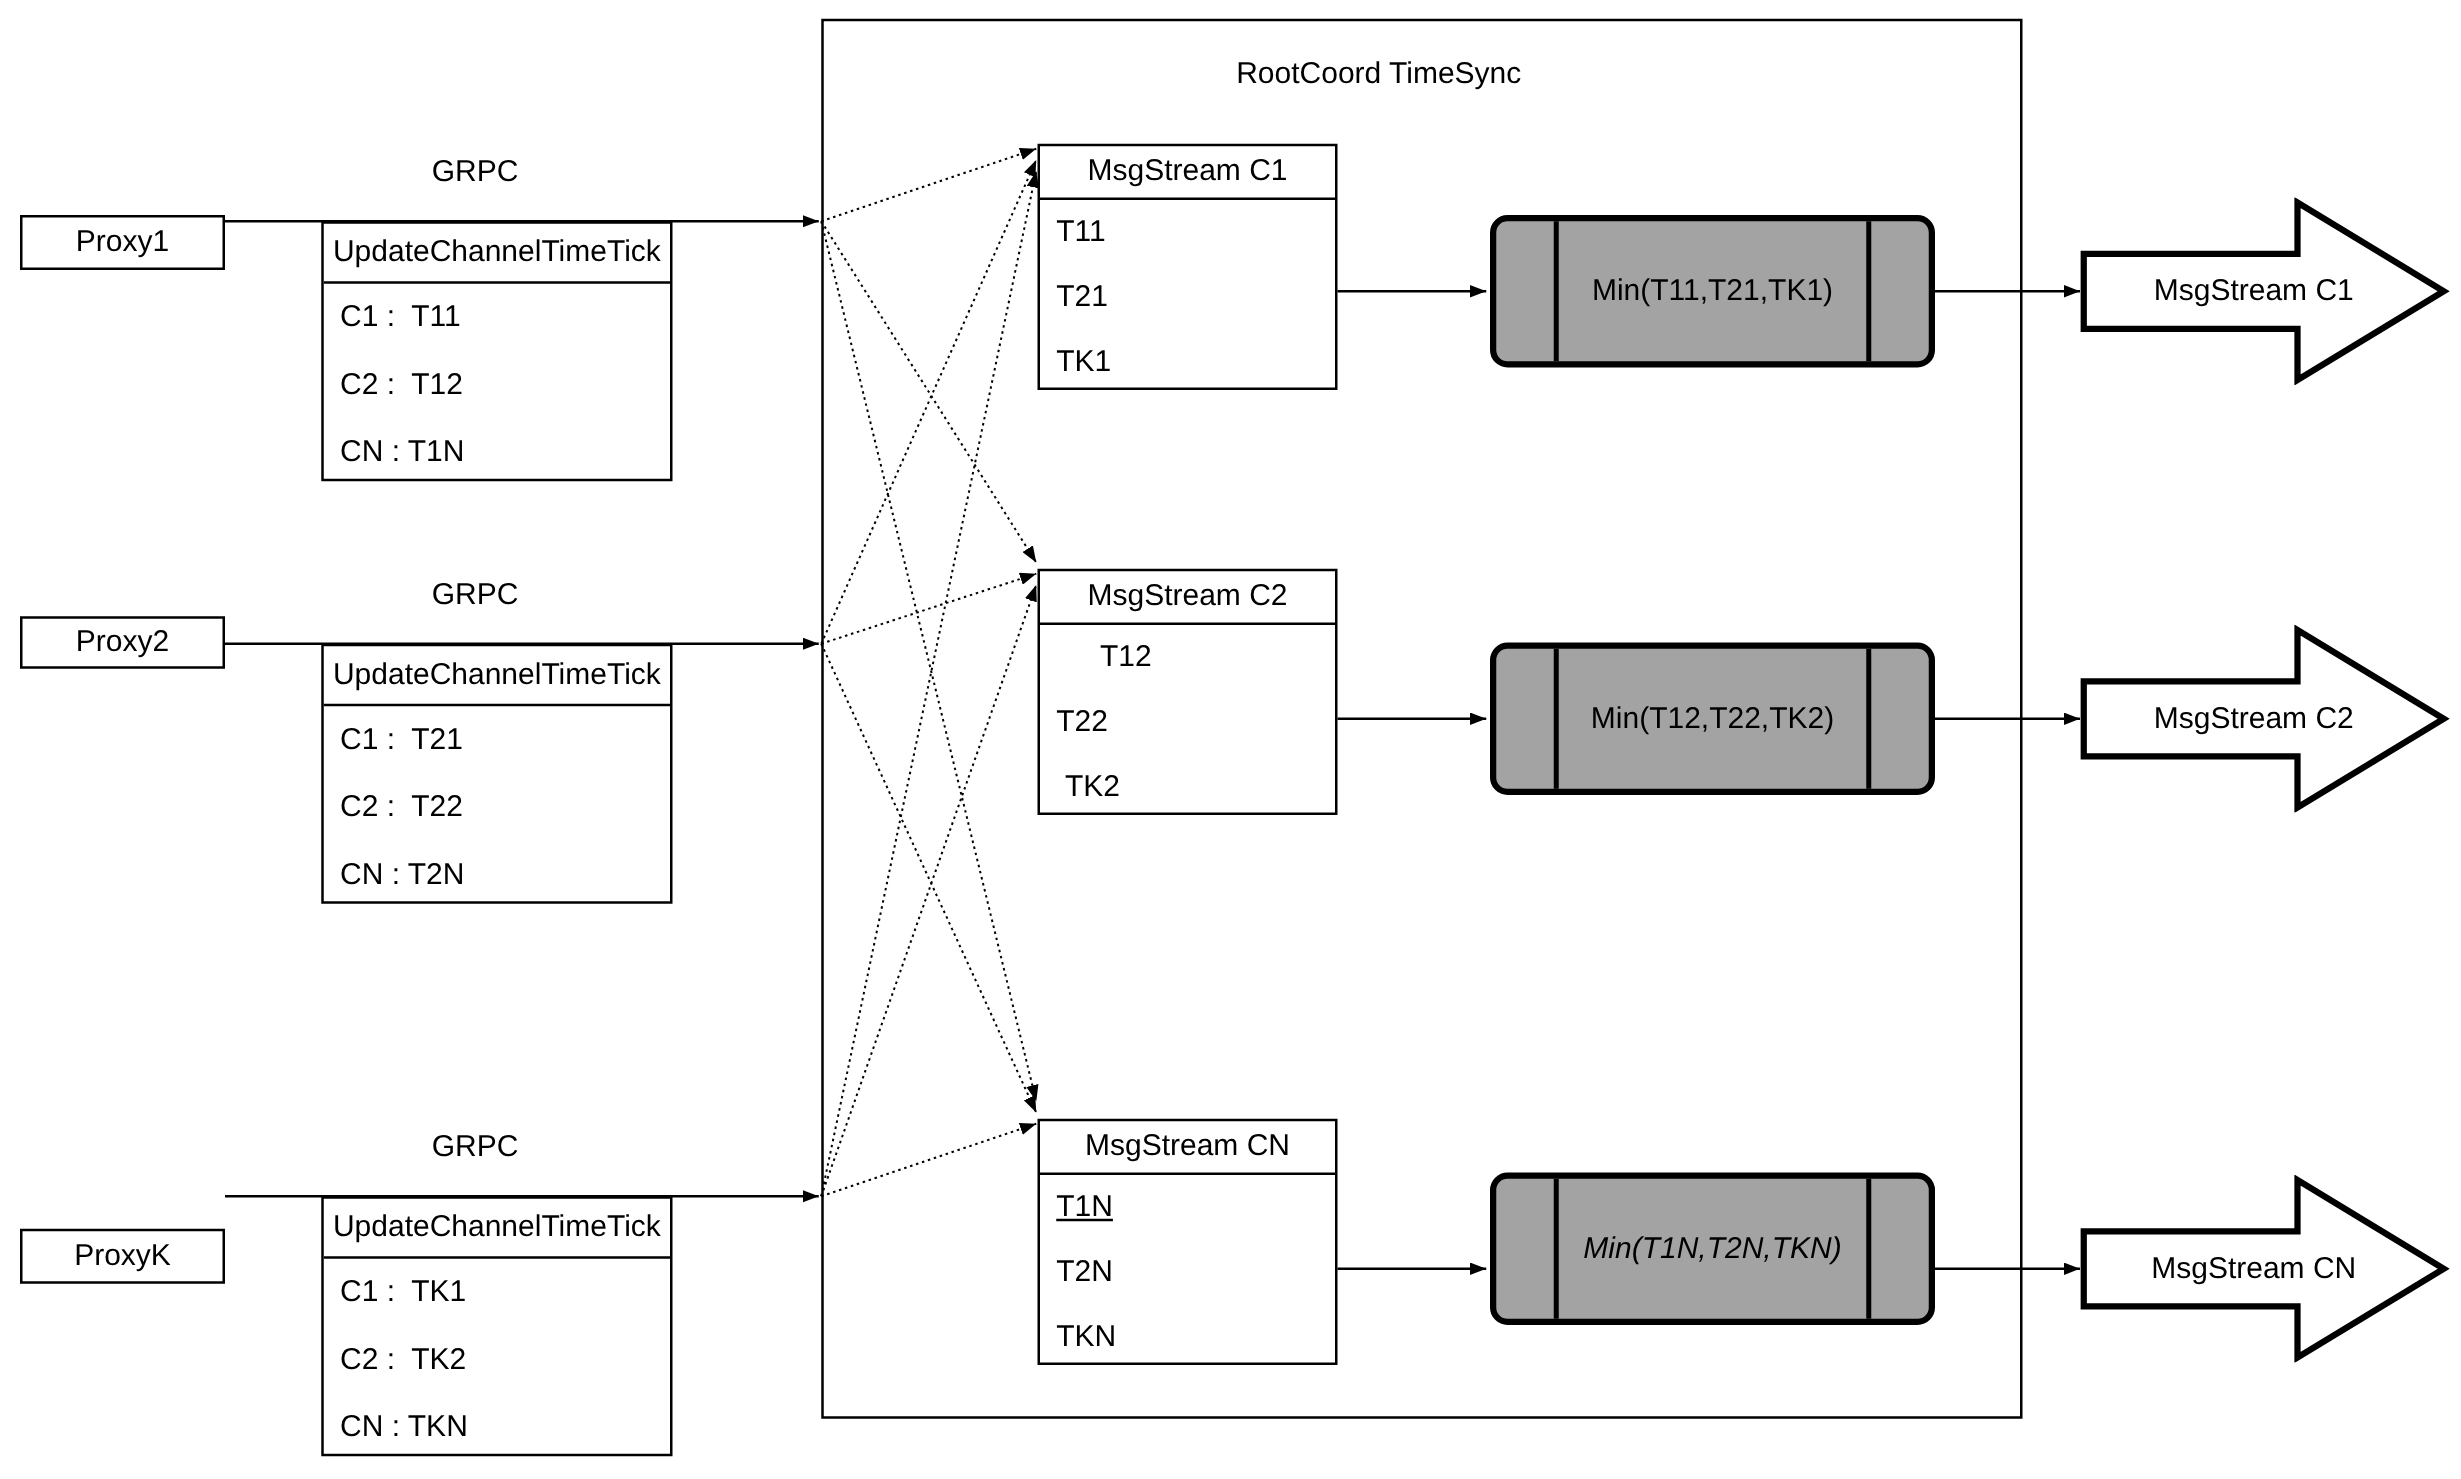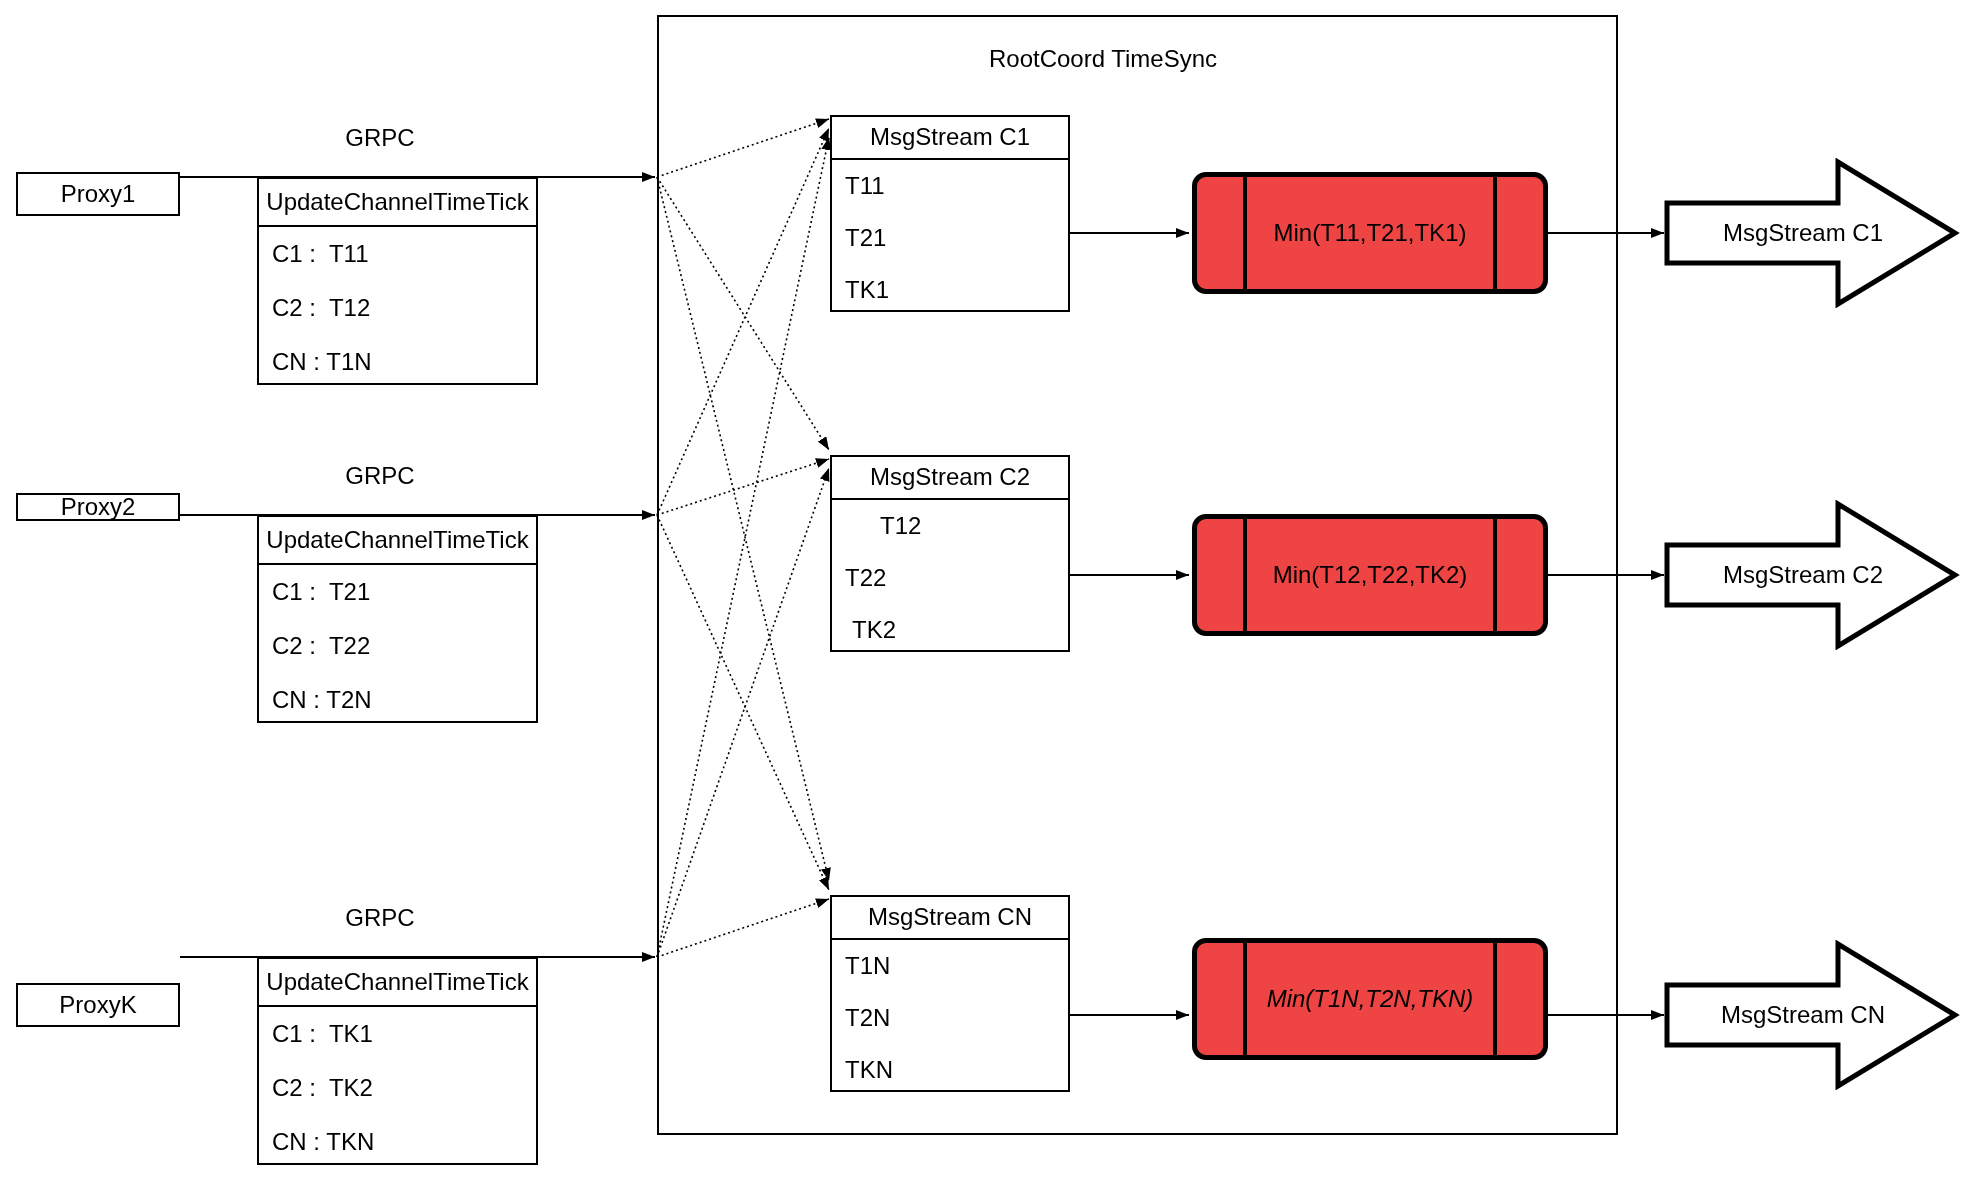--- a/index.html
+++ b/index.html
@@ -4,21 +4,21 @@
 <style>
   html,body{margin:0;padding:0;background:#fff;}
   #canvas{position:relative;width:1969px;height:1183px;background:#fff;
           font-family:"Liberation Sans","DejaVu Sans",sans-serif;color:#000;overflow:hidden;}
   .abs{position:absolute;box-sizing:border-box;}
   .box{border:2px solid #000;background:#fff;}
   .lbl{display:flex;align-items:center;justify-content:center;font-size:24px;line-height:1.1;white-space:pre;}
   .lbl-left{display:flex;align-items:center;justify-content:flex-start;font-size:24px;line-height:1.1;white-space:pre;padding-left:13px;}
   .tbl-header{border-bottom:2px solid #000;}
   .container-frame{border:2px solid #000;background:transparent;}
-  .minbox{border:5px solid #000;border-radius:14px;background:#ef4444;}
+  .minbox{border:5px solid #000;border-radius:14px;background:#a3a3a3;}
   .minbar{position:absolute;top:0;bottom:0;width:4px;background:#000;}
   svg{display:block;}
   #wires{position:absolute;left:0;top:0;pointer-events:none;}
   #wires line{stroke:#000;stroke-width:2;}
   #wires line.dot{stroke-width:1.6;stroke-dasharray:2 3;}
   .outarrow polygon{fill:#fff;stroke:#000;stroke-width:5;stroke-linejoin:miter;}
 </style>
 </head>
 <body>
 
@@ -44,21 +44,21 @@
   <div class="abs minbox" style="left:1192px;top:172px;width:356px;height:122px;">
     <div class="minbar" style="left:46px;"></div>
     <div class="minbar" style="right:46px;"></div>
     <div class="lbl" style="height:100%;">Min(T11,T21,TK1)</div>
   </div>
   <svg class="abs outarrow" style="left:1663px;top:158px;" width="297" height="150" viewBox="0 0 297 150">
     <polygon points="4,45 175,45 175,4 292,75 175,146 175,105 4,105"></polygon>
   </svg>
   <div class="abs lbl" style="left:1663px;top:217px;width:280px;height:32px;">MsgStream C1</div>
 
-  <div class="abs box lbl" style="left:16px;top:493px;width:164px;height:28px;">Proxy2</div>
+  <div class="abs box lbl" style="left:16px;top:493px;width:164px;height:42px;">Proxy2</div>
   <div class="abs lbl" style="left:255px;top:460px;width:250px;height:32px;">GRPC</div>
   <div class="abs box" style="left:257px;top:515px;width:281px;height:208px;">
     <div class="lbl tbl-header" style="height:46px;">UpdateChannelTimeTick</div>
     <div class="lbl-left" style="height:54px;">C1 :  T21</div>
     <div class="lbl-left" style="height:54px;">C2 :  T22</div>
     <div class="lbl-left" style="height:54px;">CN : T2N</div>
   </div>
   <div class="abs box" style="left:830px;top:455px;width:240px;height:197px;">
     <div class="lbl tbl-header" style="height:41px;">MsgStream C2</div>
     <div class="lbl-left" style="height:52px;padding-left:48px;">T12</div>
@@ -78,21 +78,21 @@
   <div class="abs box lbl" style="left:16px;top:983px;width:164px;height:44px;">ProxyK</div>
   <div class="abs lbl" style="left:255px;top:902px;width:250px;height:32px;">GRPC</div>
   <div class="abs box" style="left:257px;top:957px;width:281px;height:208px;">
     <div class="lbl tbl-header" style="height:46px;">UpdateChannelTimeTick</div>
     <div class="lbl-left" style="height:54px;">C1 :  TK1</div>
     <div class="lbl-left" style="height:54px;">C2 :  TK2</div>
     <div class="lbl-left" style="height:54px;text-align:center;">CN : TKN</div>
   </div>
   <div class="abs box" style="left:830px;top:895px;width:240px;height:197px;">
     <div class="lbl tbl-header" style="height:41px;">MsgStream CN</div>
-    <div class="lbl-left" style="height:52px;">T1N</div>
+    <div class="lbl-left" style="height:52px;text-decoration:underline;">T1N</div>
     <div class="lbl-left" style="height:52px;">T2N</div>
     <div class="lbl-left" style="height:52px;">TKN</div>
   </div>
   <div class="abs minbox" style="left:1192px;top:938px;width:356px;height:122px;font-style:italic;">
     <div class="minbar" style="left:46px;"></div>
     <div class="minbar" style="right:46px;"></div>
     <div class="lbl" style="height:100%;">Min(T1N,T2N,TKN)</div>
   </div>
   <svg class="abs outarrow" style="left:1663px;top:940px;" width="297" height="150" viewBox="0 0 297 150">
     <polygon points="4,45 175,45 175,4 292,75 175,146 175,105 4,105"></polygon>

